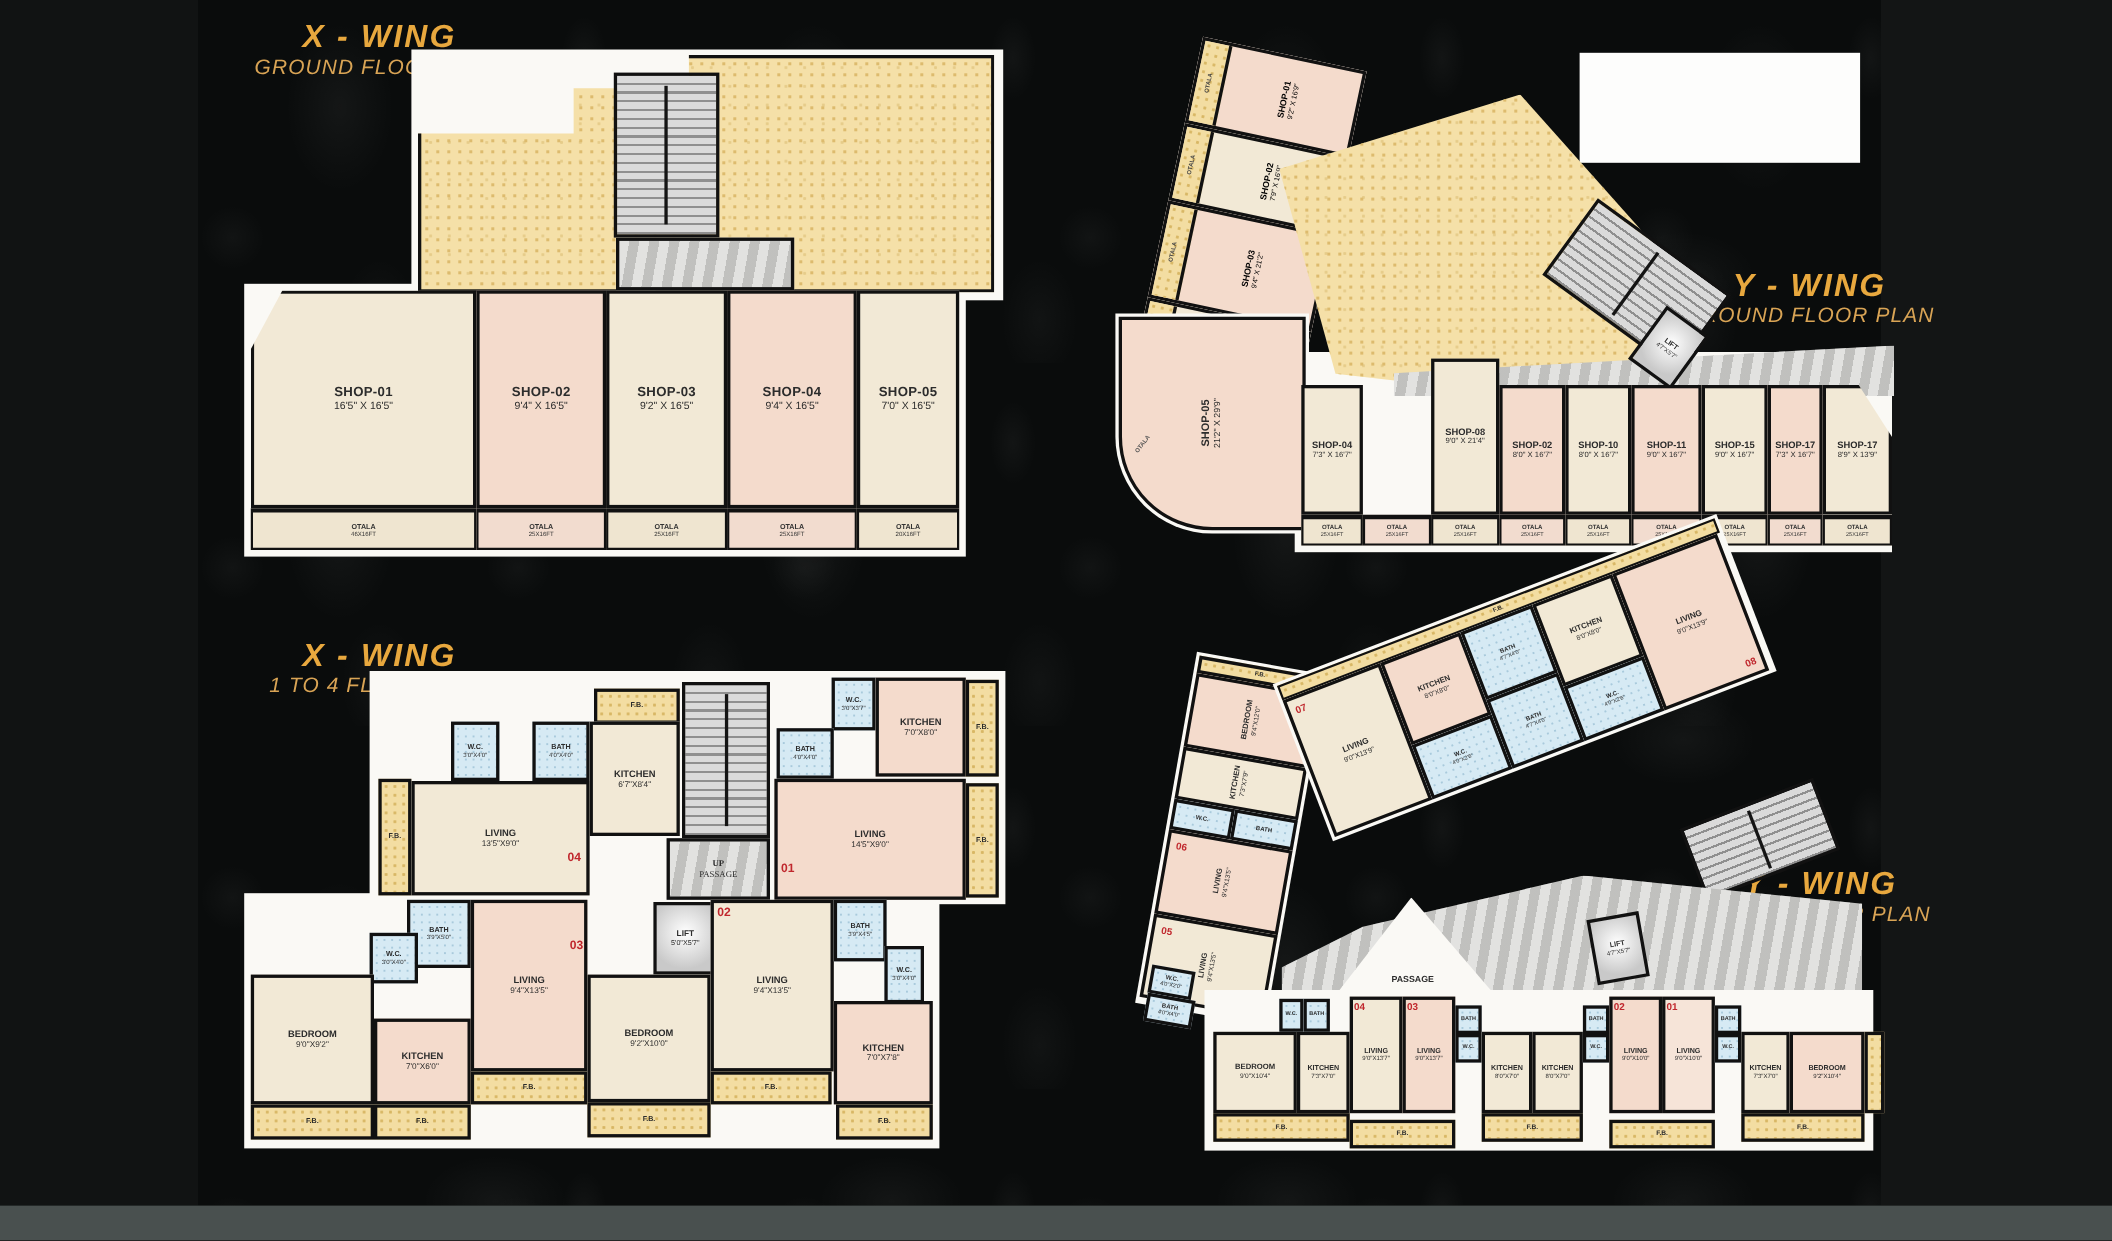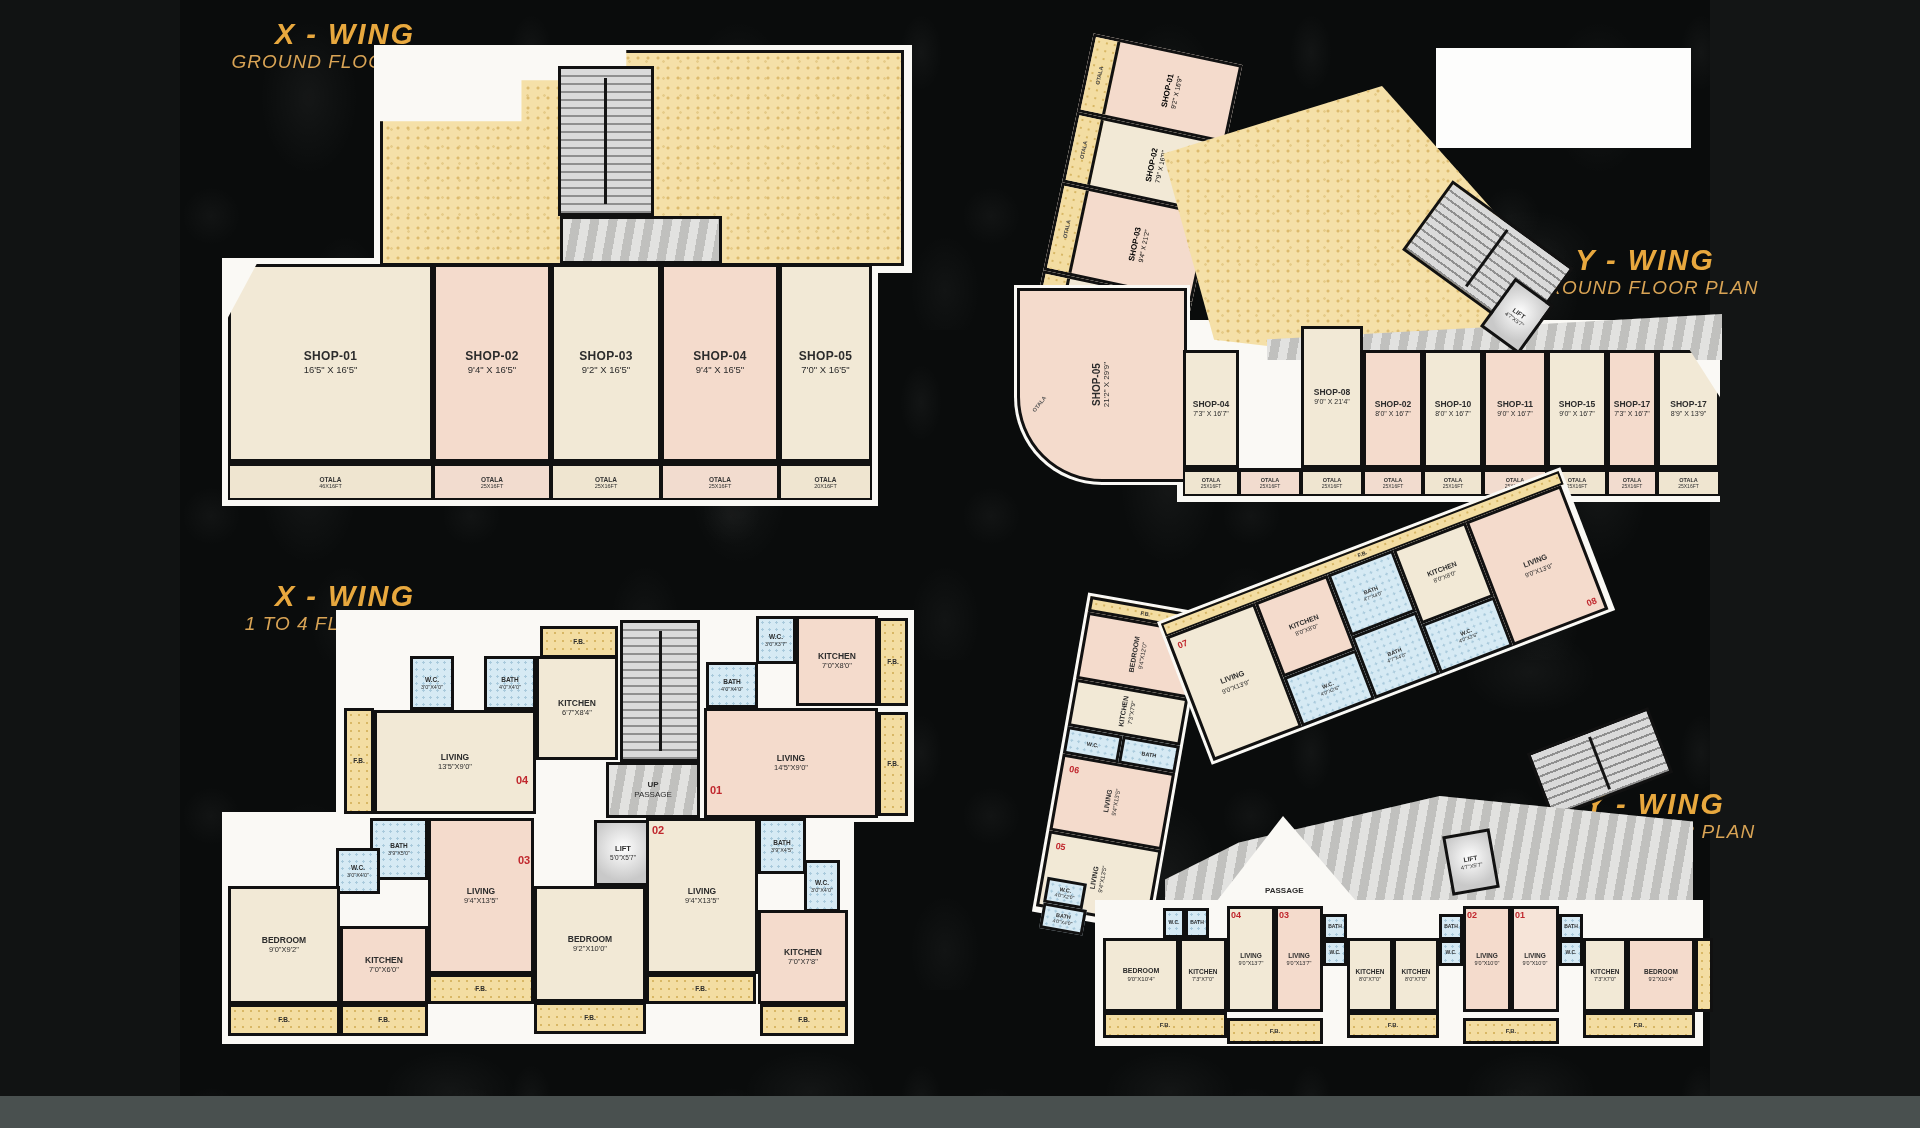--- a/index.html
+++ b/index.html
@@ -25,21 +25,21 @@
   .plan{position:absolute;}
   .wbk{position:absolute;background:#faf9f5;}
   .room{position:absolute;border:3px solid #111;box-sizing:border-box;display:flex;flex-direction:column;
         align-items:center;justify-content:center;gap:1px;text-align:center;color:#2c2c2c;line-height:1.12;}
   .cream{background:#f2e9d6;}
   .pink{background:#f4dbcc;}
   .pink2{background:#f6e4d8;}
   .blue{background:#d6eaf4;background-image:radial-gradient(#a9cadc 1px, transparent 1.3px);background-size:7px 7px;}
   .yellow{background:#f3dda2;background-image:radial-gradient(#d8b765 1.2px, transparent 1.5px);background-size:8px 8px;}
   .terr{background:#f5e0a8;background-image:radial-gradient(#ddbb6e 1.4px, transparent 1.7px),radial-gradient(#e6cc8a 1.2px, transparent 1.5px);background-size:10px 10px,17px 17px;}
-  .gray{background:#cfcfcc;background-image:repeating-linear-gradient(100deg, rgba(255,255,255,.4) 0 9px, rgba(0,0,0,.07) 9px 18px);}
+  .gray{background:#cfcfcc;background-image:repeating-linear-gradient(100deg, rgba(255,255,255,.4) 0 9px, rgba(0,0,0,.07) 9px 18px);font-family:Liberation Serif, serif;}
   .stairs{background:repeating-linear-gradient(180deg,#dadada 0 6px,#8f8f8f 6px 8px);}
   .stairs::after{content:"";position:absolute;left:48%;top:6%;bottom:6%;width:3px;background:#141414;}
   .lift{background:radial-gradient(circle at 50% 42%, #ffffff 0%, #c9c9c9 75%);}
   .nm{font-weight:bold;font-size:10px;}
   .dm{font-size:8px;}
   .shopL .nm{font-size:12px;letter-spacing:.3px;}
   .shopL .dm{font-size:9.5px;}
   .rowS .nm{font-size:8.5px;}
   .rowS .dm{font-size:7px;}
   .apt .nm{font-size:8.5px;}

